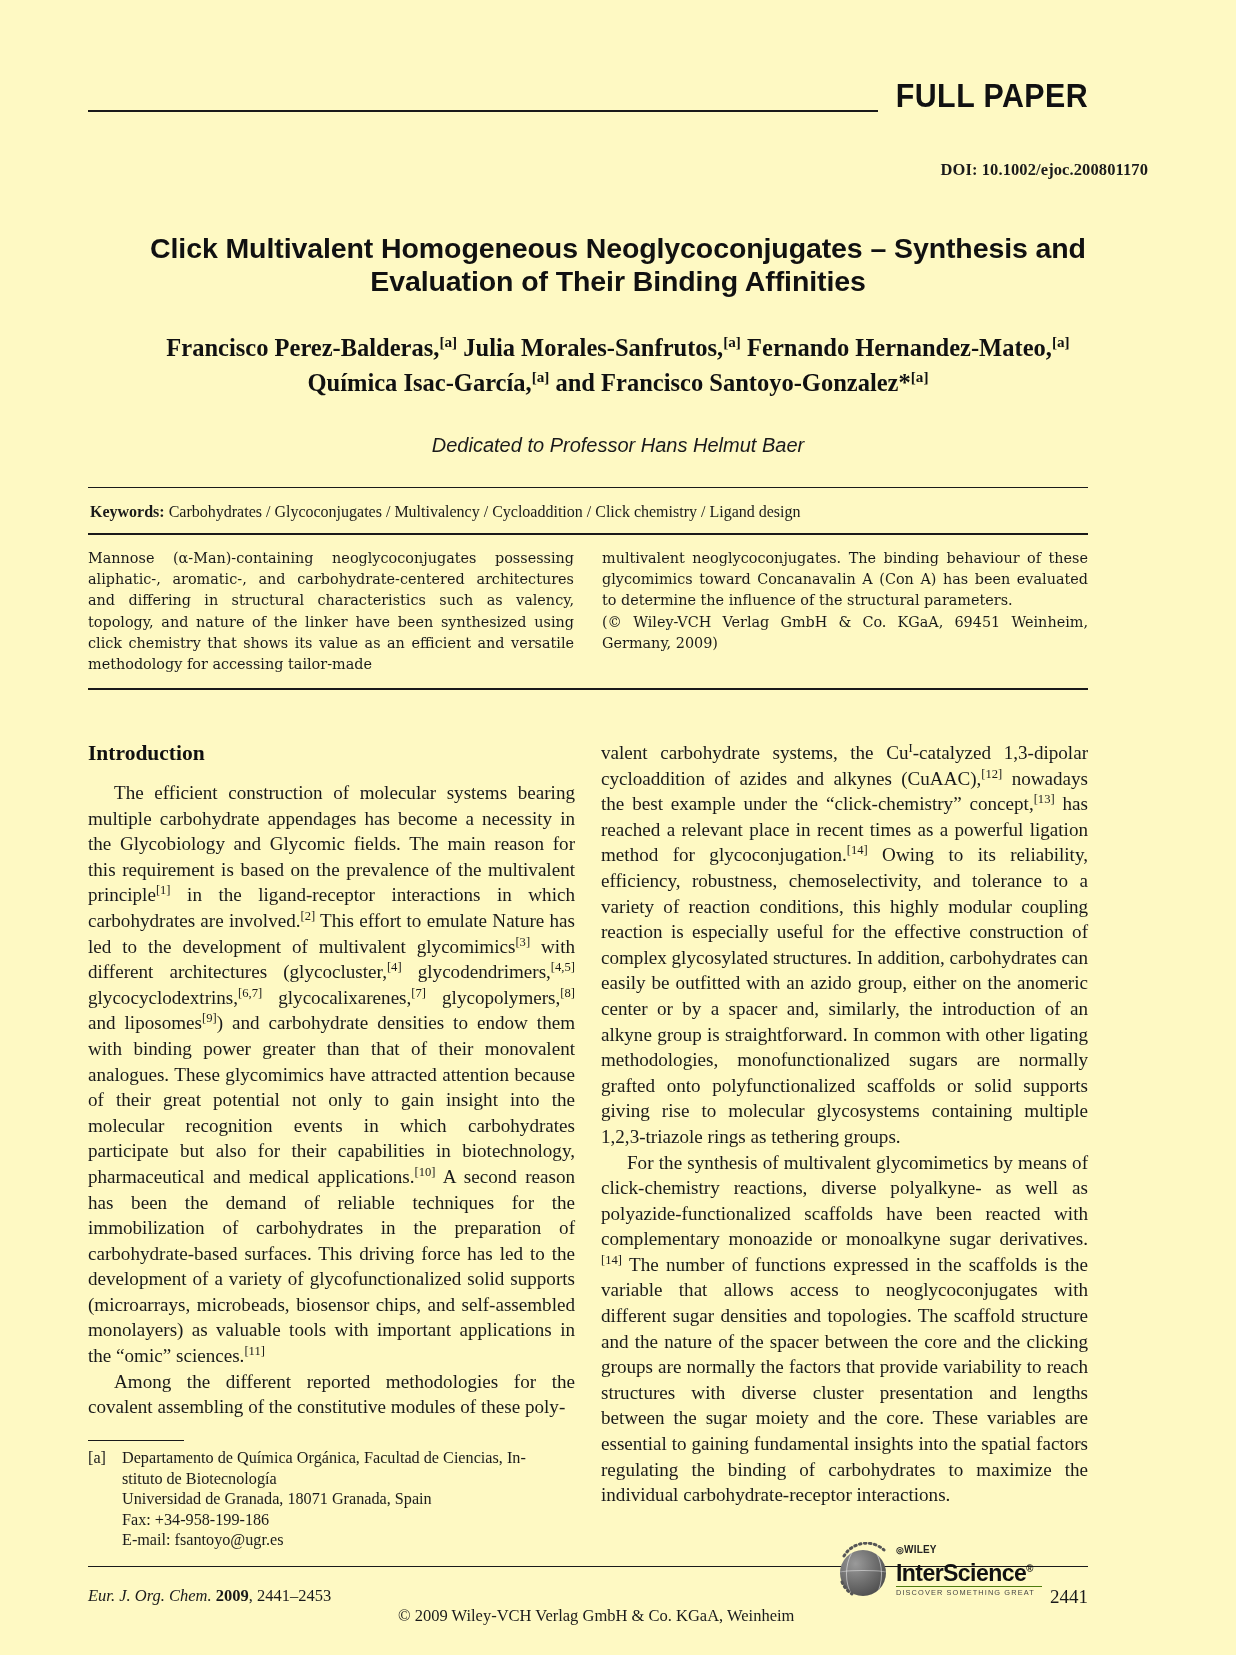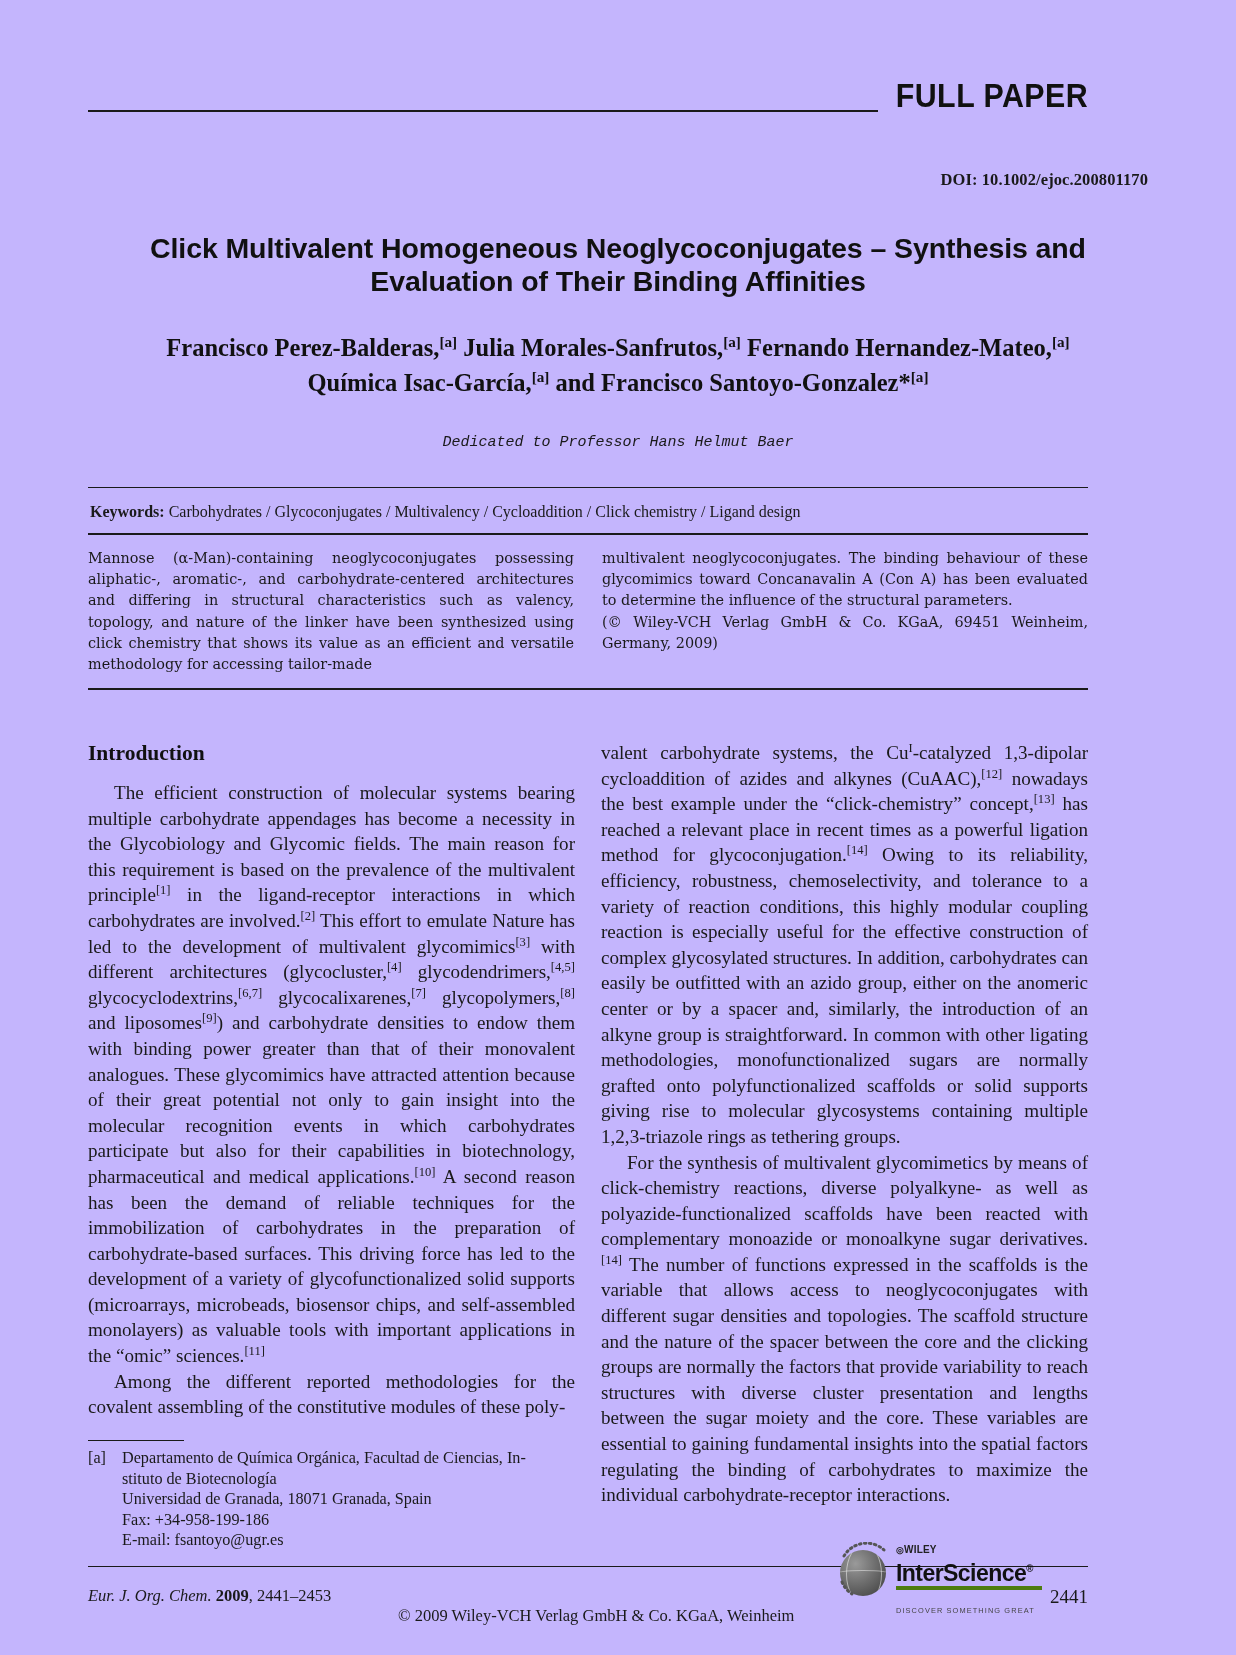--- a/index.html
+++ b/index.html
@@ -4,21 +4,21 @@
 <style>
   html, body {
     margin: 0;
     padding: 0;
     background: #ffffff;
   }
   .page {
     position: relative;
     width: 1236px;
     height: 1655px;
-    background: #c4b5fd;
+    background: #fef9c3;
     margin: 0 auto;
     font-family: "Liberation Serif", serif;
     color: #1a1a1a;
     overflow: hidden;
   }
 
   
   .runhead {
     position: absolute;
     left: 88px;
@@ -51,21 +51,20 @@
   
   .doi {
     position: absolute;
     right: 88px;
     top: 160px;
     font-family: "Liberation Serif", serif;
     font-weight: bold;
     font-size: 16.5px;
     letter-spacing: 0.1px;
     color: #1a1a1a;
-    margin-top: 10px;
   }
 
   
   .title {
     position: absolute;
     left: 120px;
     top: 232px;
     width: 996px;
     text-align: center;
     font-family: Liberation Sans, sans-serif;
@@ -96,23 +95,23 @@
     line-height: 0;
   }
 
   
   .dedication {
     position: absolute;
     left: 110px;
     top: 434px;
     width: 1016px;
     text-align: center;
-    font-family: Liberation Mono, monospace;
+    font-family: Liberation Sans, sans-serif;
     font-style: italic;
-    font-size: 15px;
+    font-size: 20px;
     color: #1a1a1a;
   }
 
   
   .kw-rule-top {
     position: absolute;
     left: 88px;
     top: 487px;
     width: 1000px;
     height: 1px;
@@ -365,22 +364,22 @@
   .logo-inter sup {
     font-size: 0.42em;
     vertical-align: super;
   }
   .logo-tag {
     font-family: "Liberation Sans", sans-serif;
     font-size: 7.4px;
     letter-spacing: 1.1px;
     color: #444;
     line-height: 10px;
-    border-top: 4px solid #4d7c0f;
-    padding-top: 16px;
+    border-top: 1px solid #4d7c0f;
+    padding-top: 1px;
     margin-top: 0px;
     width: 146px;
   }
 </style>
 </head>
 <body>
 
 <div class="page">
 
   <div class="runhead">

